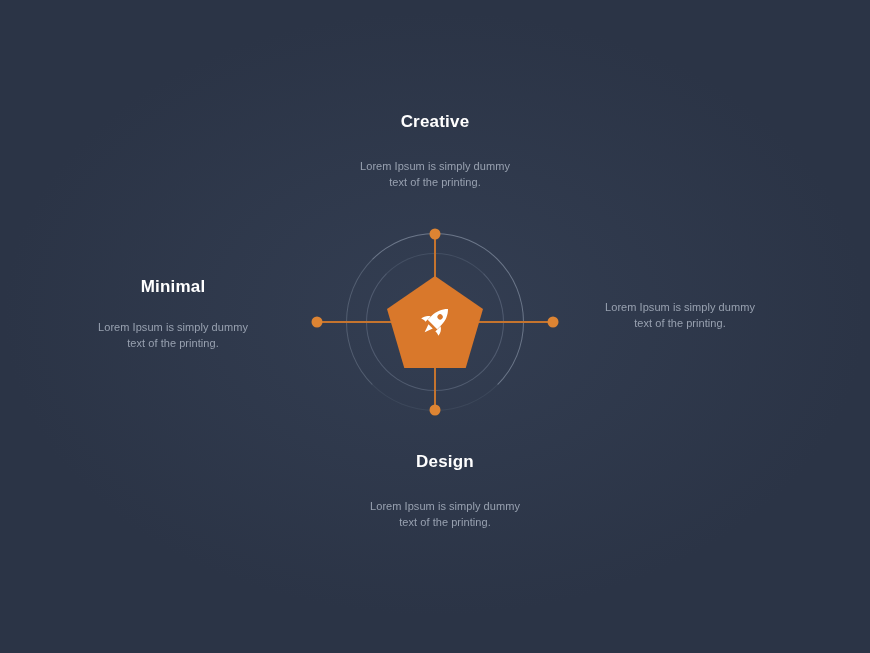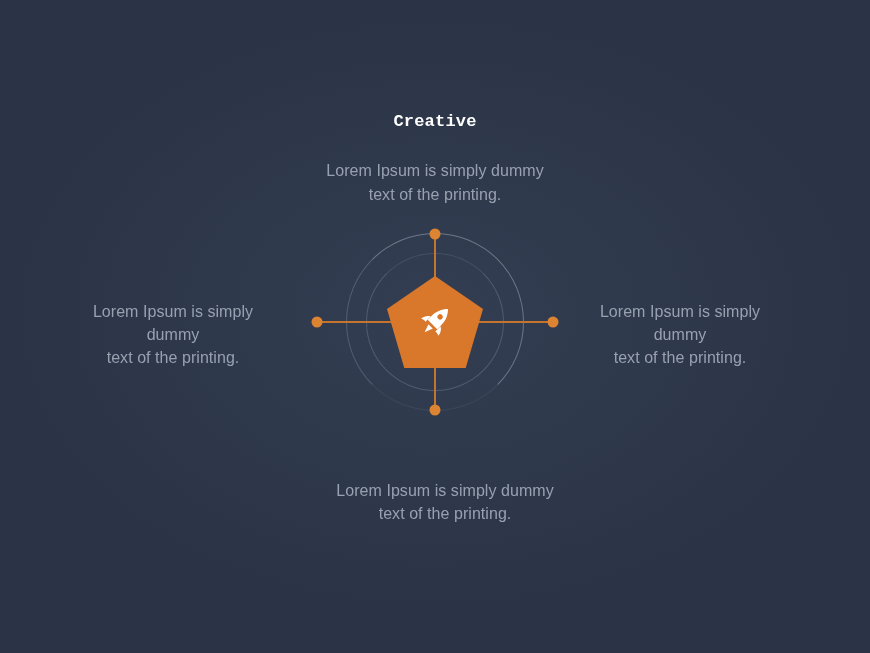--- a/index.html
+++ b/index.html
@@ -104,25 +104,24 @@
 
   
   .label-group { position:absolute; }
 
   .label-title {
     color:#ffffff;
     font-size:17px;
     font-weight:bold;
     letter-spacing:0.2px;
     line-height:1.2;
-    font-family:Liberation Mono, monospace;
   }
   .label-body {
     color:#98a1b0;
-    font-size:16px;
+    font-size:11px;
     line-height:1.45;
     letter-spacing:0.05px;
   }
 
   #group-creative {
     left:325px; top:112px;
     width:220px;
     text-align:center;
   }
   #group-creative .label-body { margin-top:27px; }
@@ -193,33 +192,35 @@
 
   <div class="label-group" id="group-creative">
     <div class="label-title">Creative</div>
     <div class="label-body">
       <div>Lorem Ipsum is simply dummy</div>
       <div>text of the printing.</div>
     </div>
   </div>
 
   <div class="label-group" id="group-minimal">
+    <div class="label-title">Minimal</div>
     <div class="label-body">
       <div>Lorem Ipsum is simply dummy</div>
       <div>text of the printing.</div>
     </div>
   </div>
 
   <div class="label-group" id="group-powerful">
     <div class="label-body">
       <div>Lorem Ipsum is simply dummy</div>
       <div>text of the printing.</div>
     </div>
   </div>
 
   <div class="label-group" id="group-design">
+    <div class="label-title">Design</div>
     <div class="label-body">
       <div>Lorem Ipsum is simply dummy</div>
       <div>text of the printing.</div>
     </div>
   </div>
 
 </div>
 
 </body></html>

